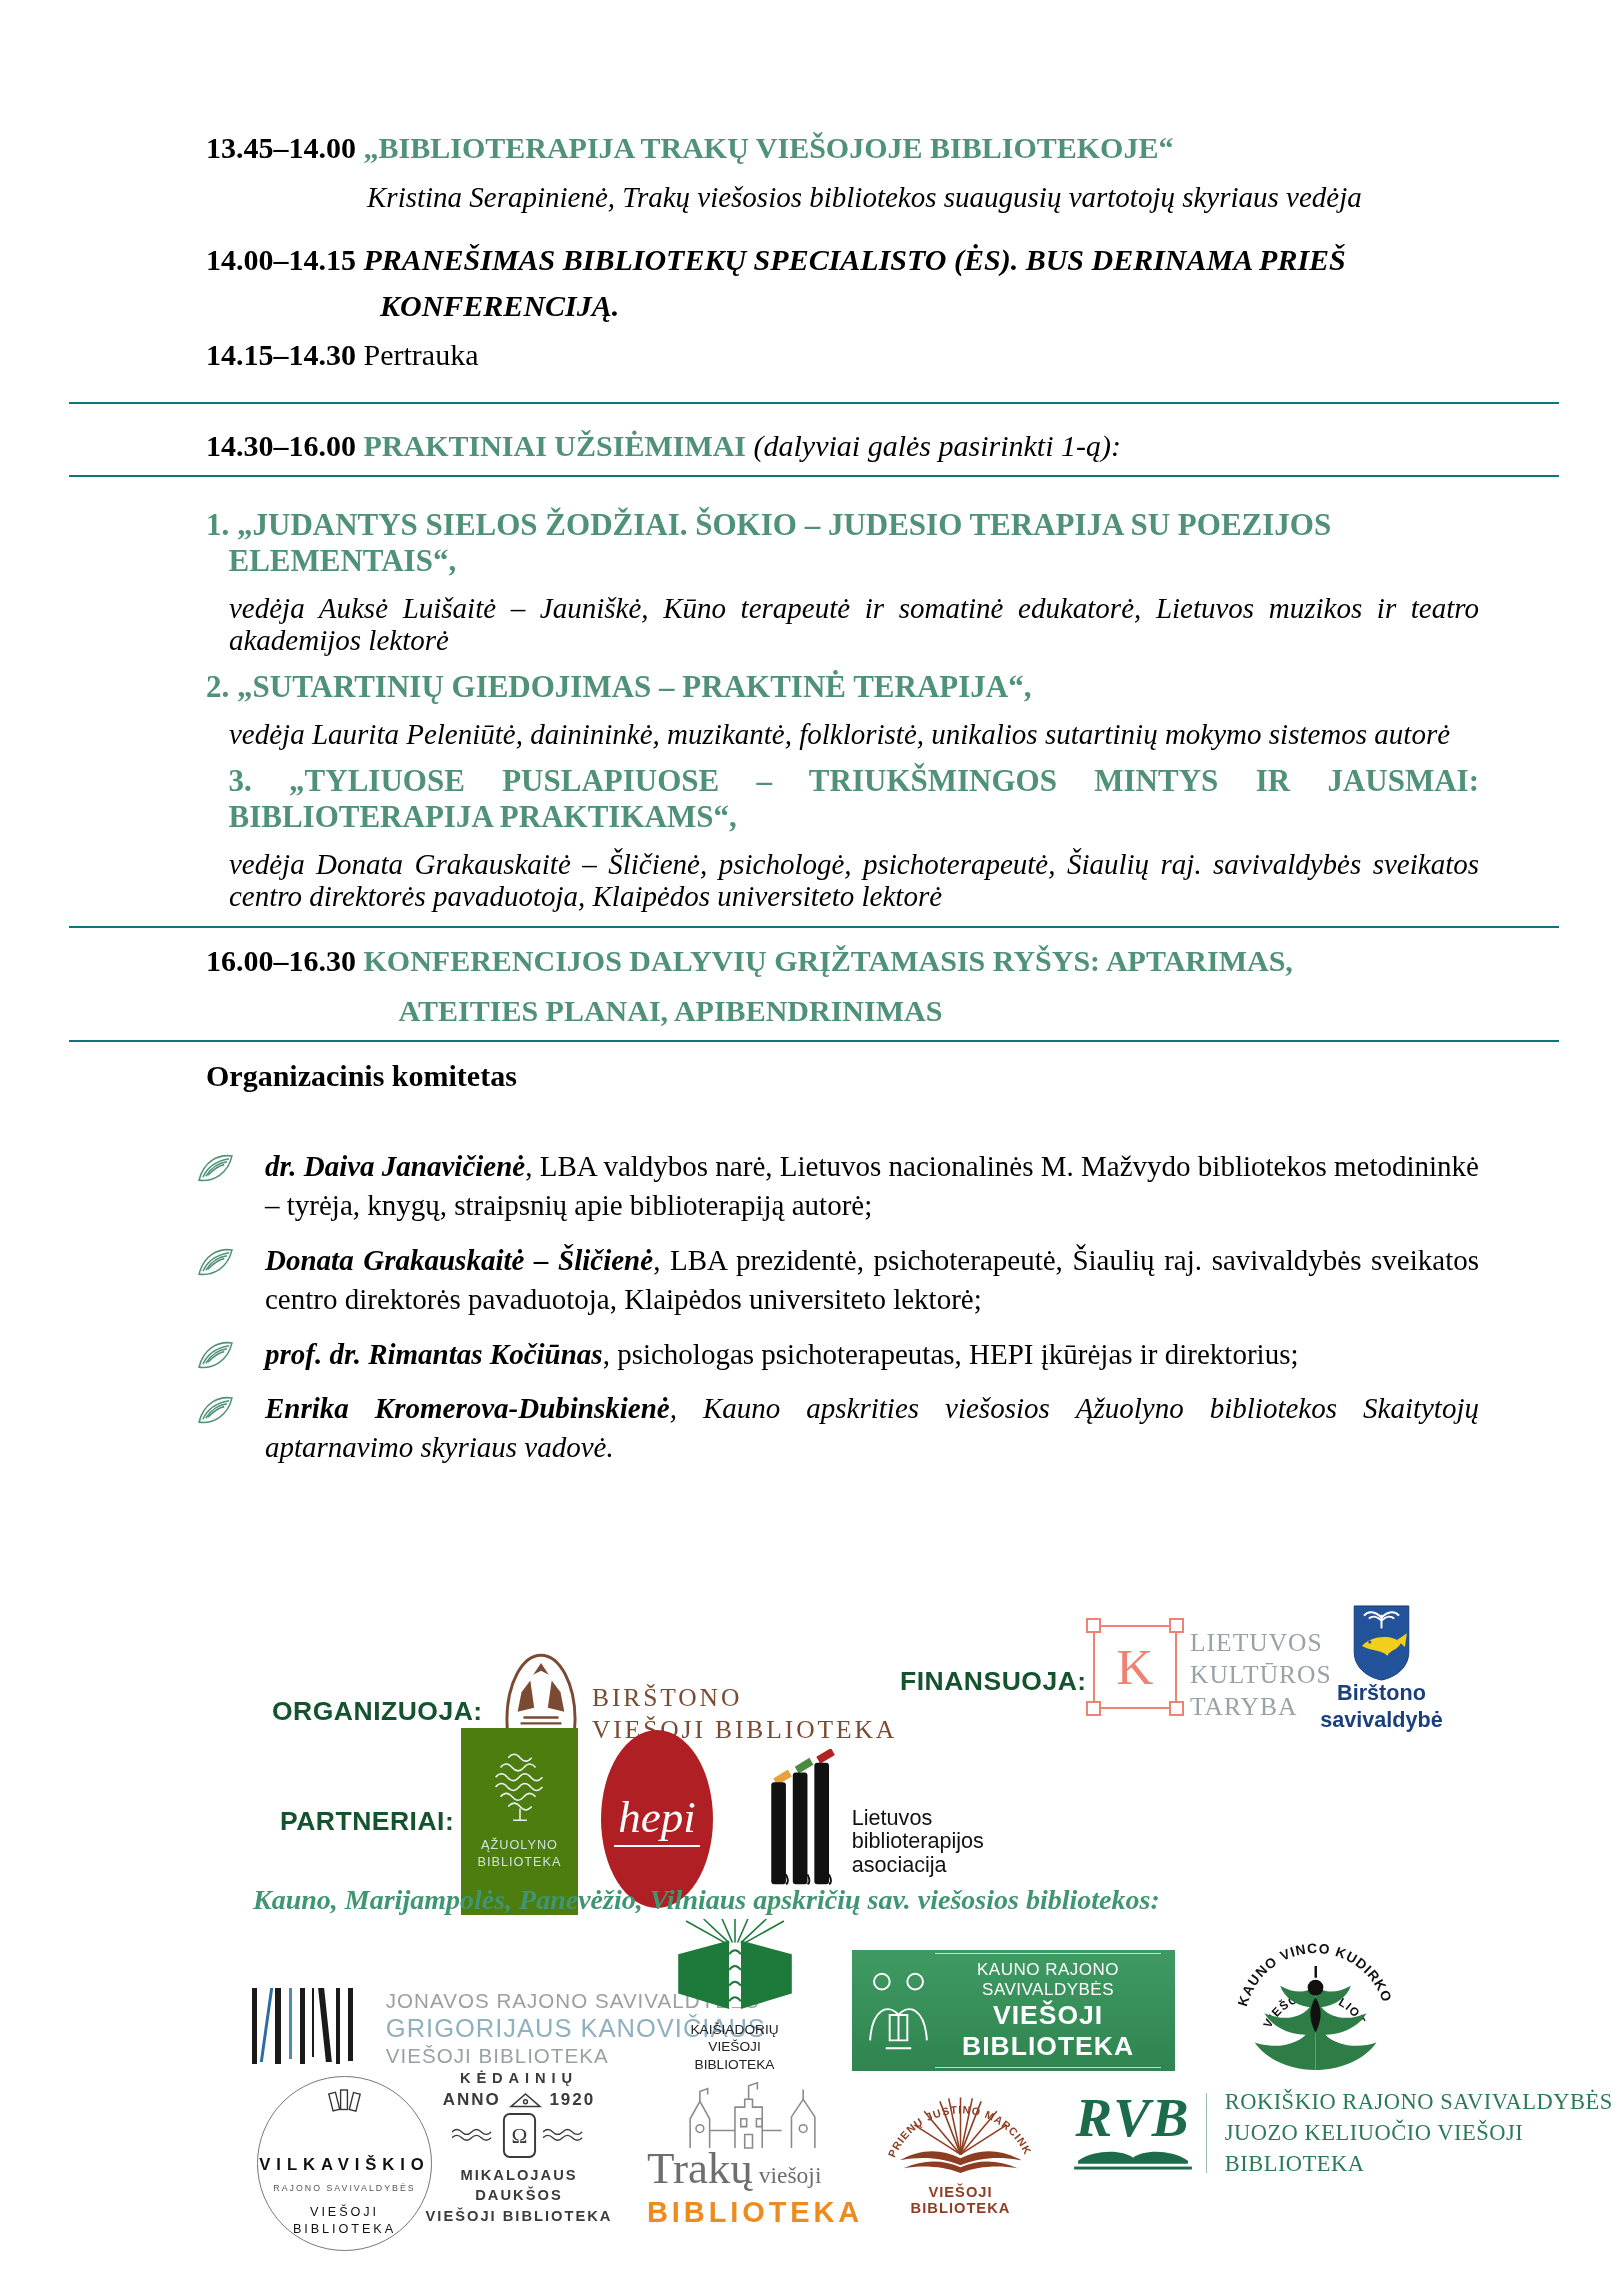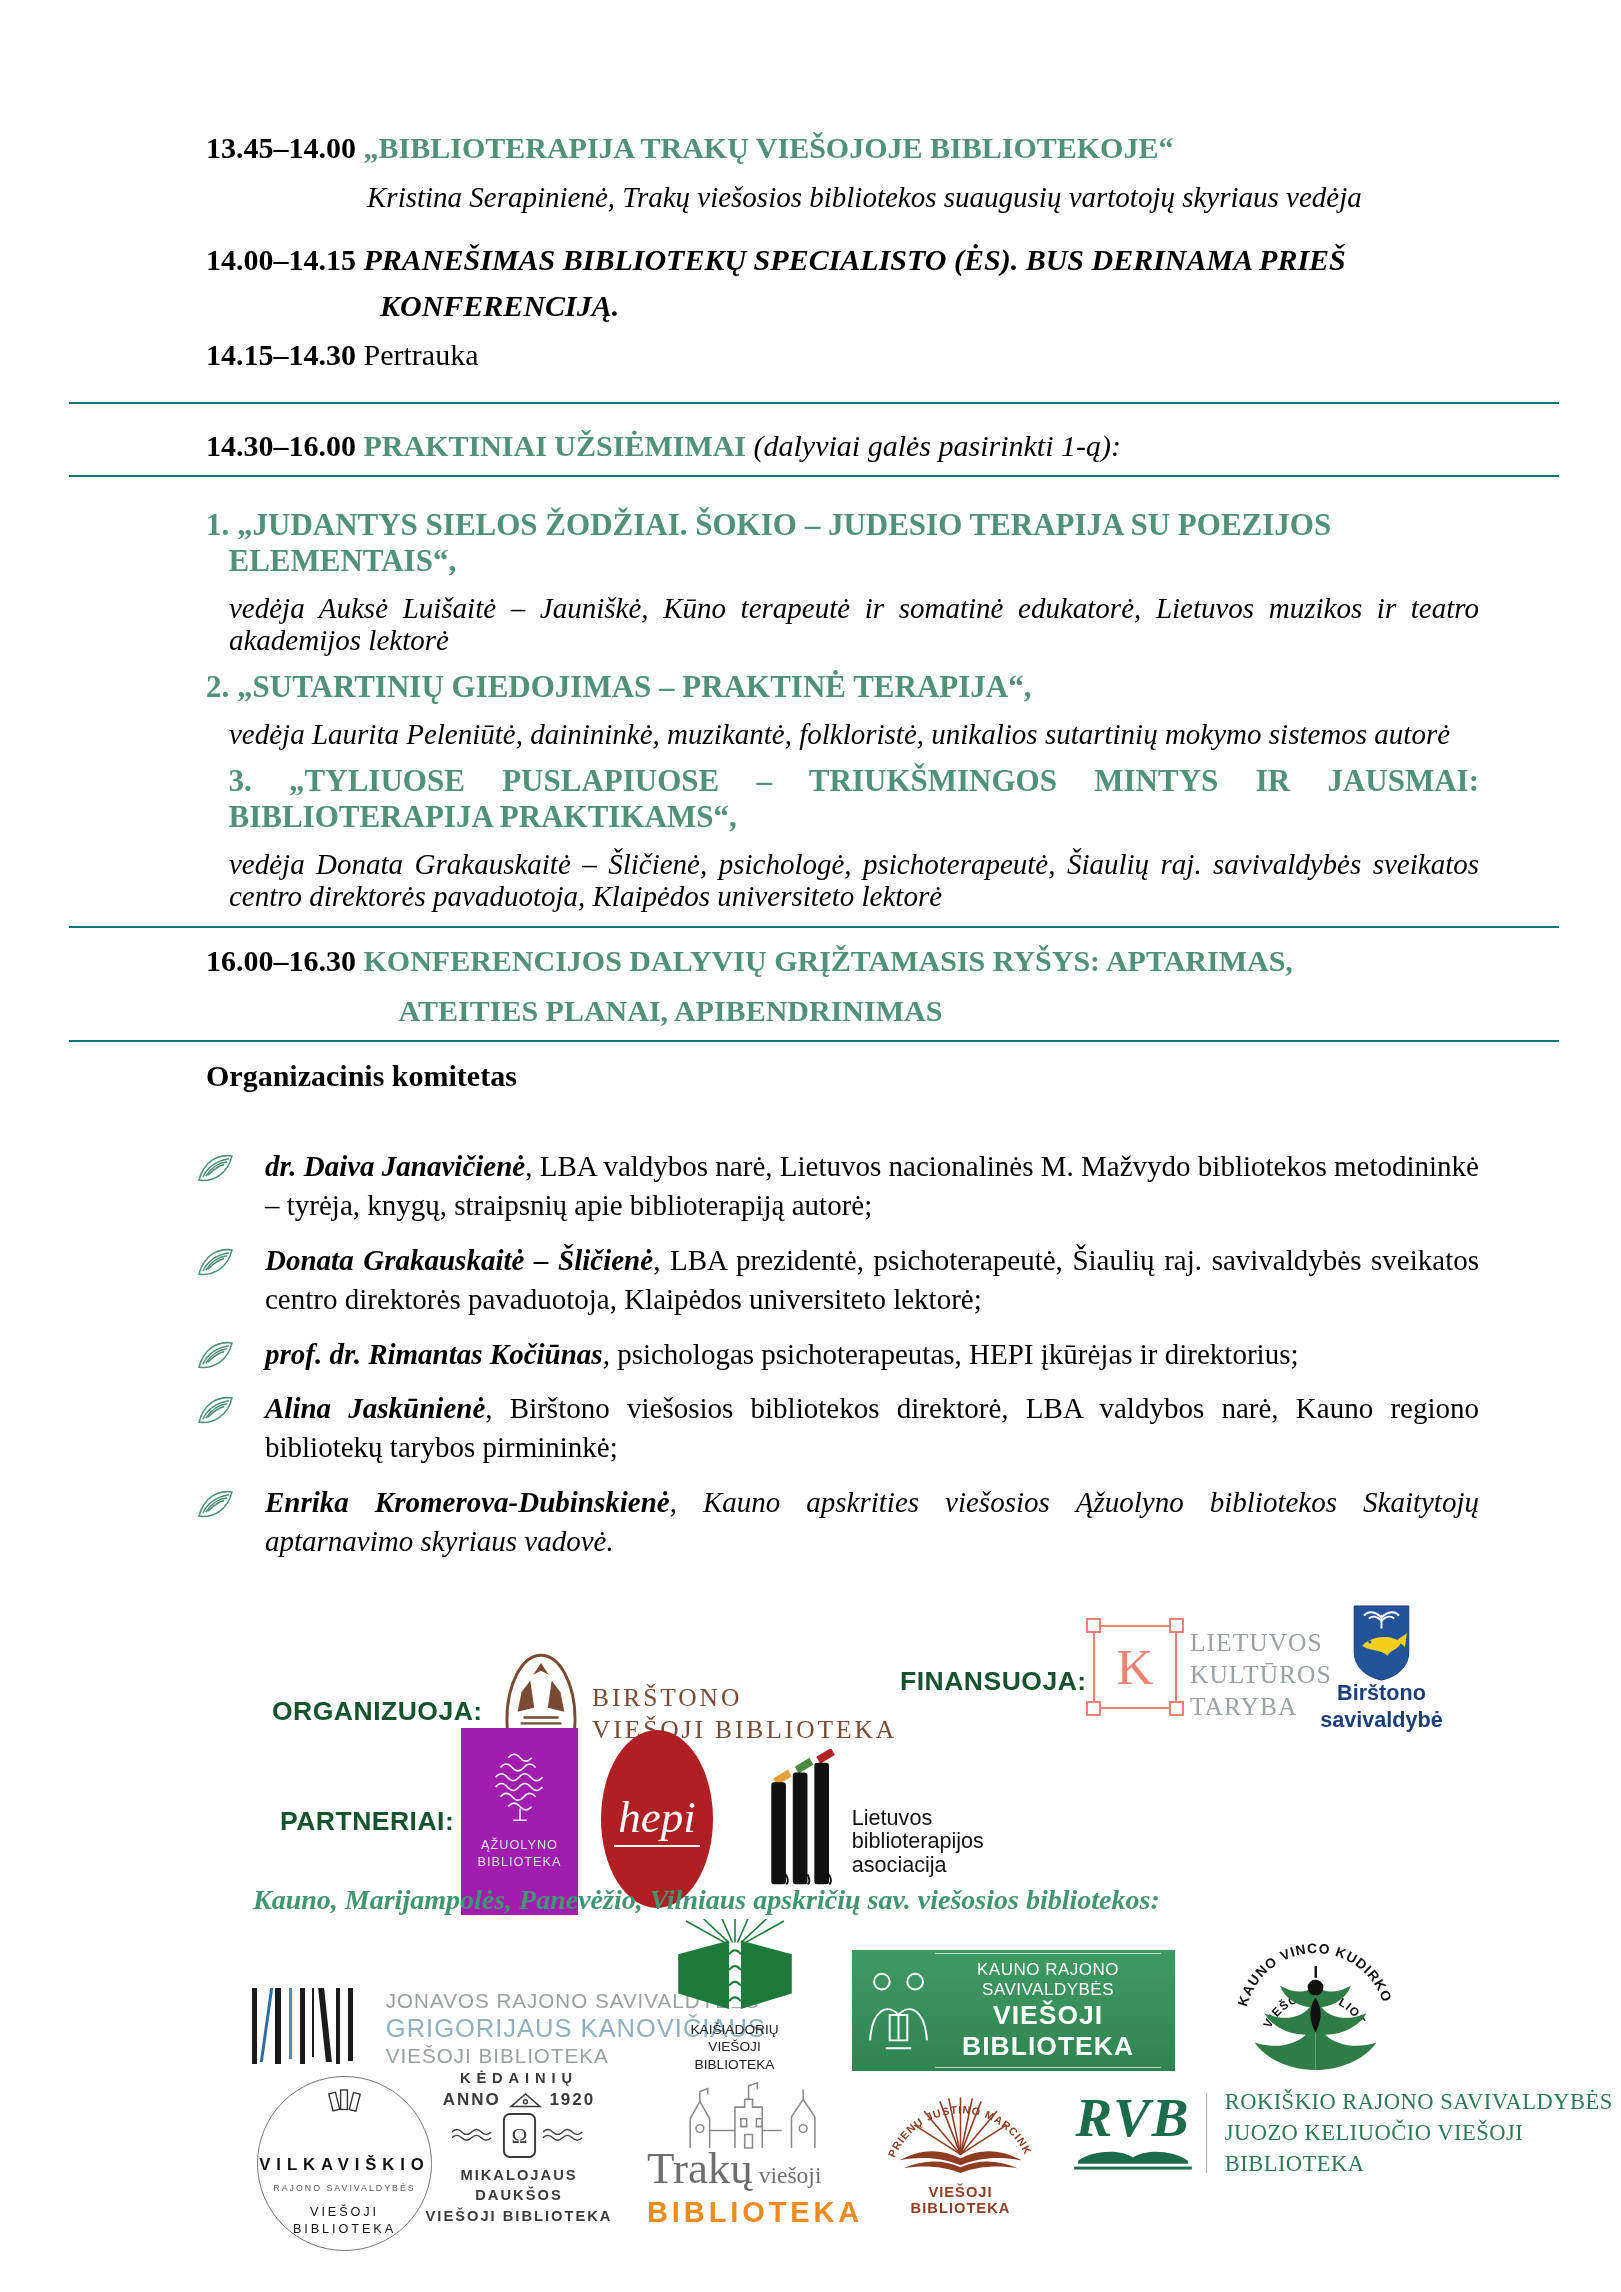--- a/index.html
+++ b/index.html
@@ -59,21 +59,21 @@
   .ltk i{position:absolute;width:10.8px;height:10.8px;border:2.9px solid #ef8273;background:#fff;}
   .ltk .c1{left:-8.8px;top:-8.8px}.ltk .c2{right:-8.8px;top:-8.8px}
   .ltk .c3{left:-8.8px;bottom:-8.8px}.ltk .c4{right:-8.8px;bottom:-8.8px}
   .ltk b{position:absolute;inset:0;display:flex;align-items:center;justify-content:center;
         color:#ef8273;font:400 51px "Liberation Serif",serif;}
   .ltk-text{position:absolute;left:1190px;top:1627px;color:#9aa2a6;
         font:400 25.5px "Liberation Serif",serif;line-height:32px;letter-spacing:1px;}
   .herb{position:absolute;left:1353px;top:1605px;}
   .herb-text{position:absolute;left:1318px;top:1680px;width:127px;text-align:center;
         color:#1b3f7d;font:700 21.6px "Liberation Sans",sans-serif;line-height:26.5px;}
-  .azu{position:absolute;left:461px;top:1728px;width:117px;height:187px;background:#a21caf;
+  .azu{position:absolute;left:461px;top:1728px;width:117px;height:187px;background:#4d7c0f;
         text-align:center;}
   .azu .t{color:#cfe3dd;font:400 12.7px "Liberation Sans",sans-serif;letter-spacing:1px;line-height:16.7px;margin-top:5.9px;}
   .hepi{position:absolute;left:601px;top:1730px;width:112px;height:178px;background:#b01f24;
         border-radius:50%;display:flex;align-items:center;justify-content:center;}
   .hepi span{color:#fff;font:400 italic 45px "Liberation Serif",serif;
         border-bottom:2.9px solid #fff;padding:0 3.9px 2px 3.9px;}
   .lba{position:absolute;left:771px;top:1749px;display:flex;align-items:flex-end;}
   .lba-text{margin:0 0 13.7px 9.8px;color:#111;font:400 21.6px "Liberation Sans",sans-serif;line-height:23.5px;}
   .note{position:absolute;left:253px;top:1884px;color:#3f9671;
         font:700 italic 28px "Liberation Serif",serif;}
@@ -226,31 +226,20 @@
       </div>
       <div class="member">
         <span class="leaf">
           <svg width="41" height="31" viewBox="0 0 42 32" fill="none" stroke="#4f9277" stroke-width="1.6">
             <path d="M38 3 C23 1 9 9 4 28 C19 30 34 21 38 3 Z"></path>
             <path d="M35 6 C23 8 13 14 8 25"></path>
             <path d="M33 9 C24 10 16 16 11 24"></path>
             <path d="M30 12 C24 13 18 18 13 23"></path>
           </svg>
         </span>
-        <p class="mtext"><span class="mname">Alina Jaskūnienė</span><span>, Birštono viešosios bibliotekos direktorė, LBA valdybos narė, Kauno regiono bibliotekų tarybos pirmininkė;</span></p>
-      </div>
-      <div class="member">
-        <span class="leaf">
-          <svg width="41" height="31" viewBox="0 0 42 32" fill="none" stroke="#4f9277" stroke-width="1.6">
-            <path d="M38 3 C23 1 9 9 4 28 C19 30 34 21 38 3 Z"></path>
-            <path d="M35 6 C23 8 13 14 8 25"></path>
-            <path d="M33 9 C24 10 16 16 11 24"></path>
-            <path d="M30 12 C24 13 18 18 13 23"></path>
-          </svg>
-        </span>
         <p class="mtext"><span class="mname">Enrika Kromerova-Dubinskienė</span><span class="mitalic">, Kauno apskrities viešosios Ąžuolyno bibliotekos Skaitytojų aptarnavimo skyriaus vadovė.</span></p>
       </div>
     </div>
   </div>
 
   <div class="logos">
 
     <span class="lab lg-organizuoja">ORGANIZUOJA:</span>
 
     <span class="birst-mark">

